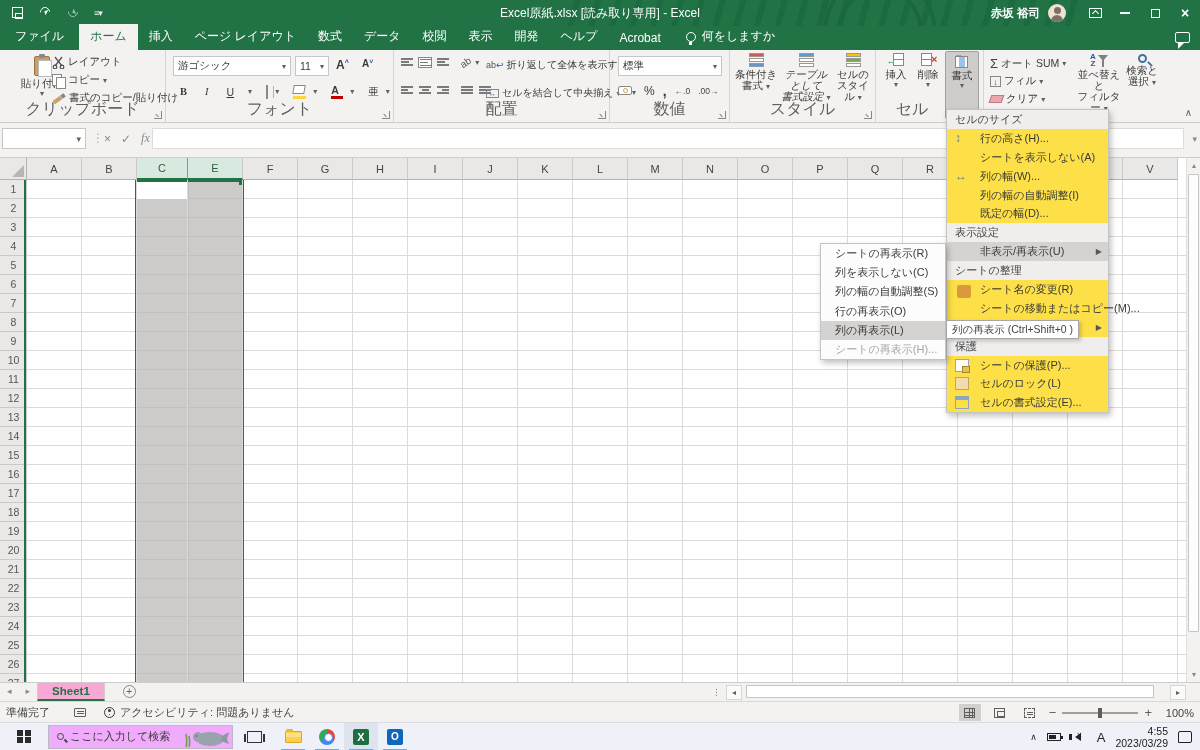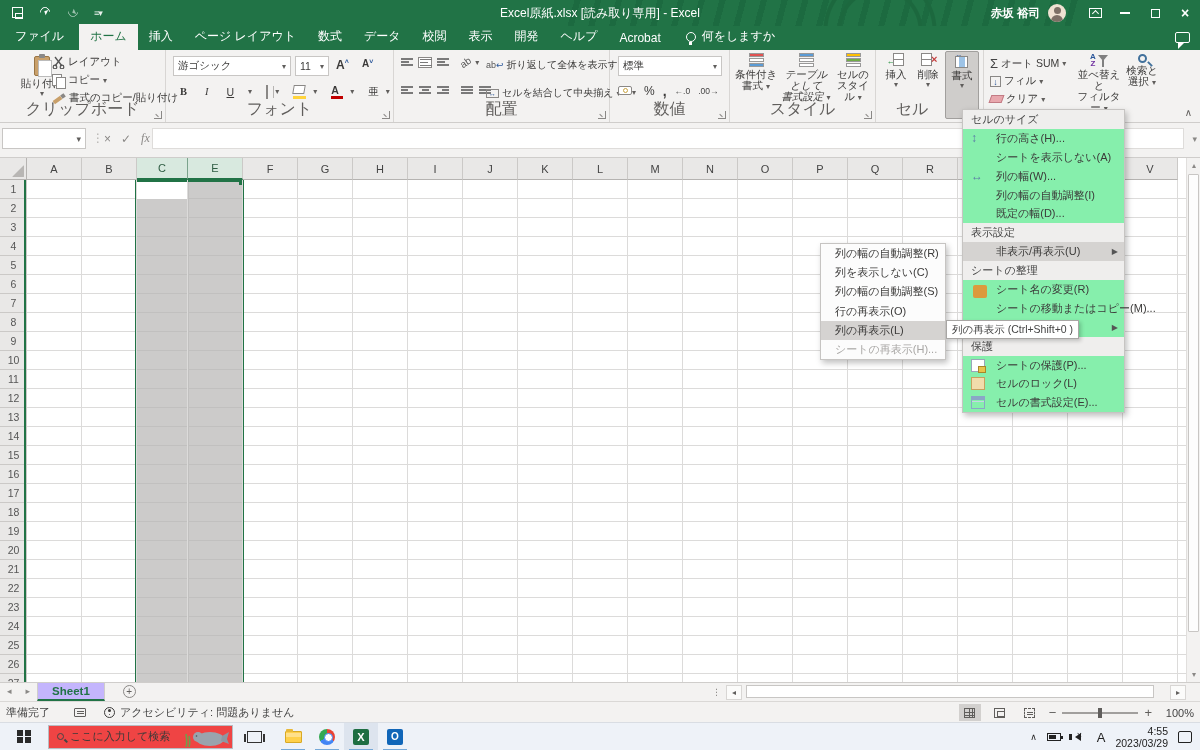--- a/index.html
+++ b/index.html
@@ -112,21 +112,21 @@
   #selborder{position:absolute;left:108px;top:0;width:109px;bottom:-2px;border:2px solid #217346;pointer-events:none;}
   #selborder .dot{position:absolute;right:-2px;top:-2px;width:5px;height:5px;background:#217346;}
   
   #vscroll{position:absolute;right:0;top:0;width:14px;bottom:0;background:#f3f2f1;border-left:1px solid #e1dfdd;}
   .sbtn{width:14px;height:15px;color:#8a8886;font-size:8px;display:flex;align-items:center;justify-content:center;cursor:pointer;}
   #vthumb{position:absolute;left:1px;top:16px;width:11px;height:458px;background:#fdfdfd;border:1px solid #c8c6c4;border-radius:1px;cursor:pointer;}
   #vscroll .down{position:absolute;bottom:0;}
   
   #tabsrow{position:relative;height:19px;background:#f3f2f1;border-top:1px solid #cfcdcb;font-size:11.5px;display:flex;align-items:stretch;}
   .nav-ar{color:#8a8886;font-size:9px;padding:3px 7px;cursor:pointer;}
-  #sheettab{background:#c4b5fd;color:#217346;font-weight:bold;padding:2px 14px;border-right:1px solid #cfcdcb;border-left:1px solid #cfcdcb;border-bottom:2px solid #217346;cursor:pointer;}
+  #sheettab{background:#f9a8d4;color:#217346;font-weight:bold;padding:2px 14px;border-right:1px solid #cfcdcb;border-left:1px solid #cfcdcb;border-bottom:2px solid #217346;cursor:pointer;}
   .addsheet{width:13px;height:13px;border:1px solid #8a8886;border-radius:50%;color:#605e5c;font-size:10px;line-height:11px;text-align:center;margin:2px 0 0 18px;cursor:pointer;}
   #hscroll{position:absolute;left:712px;right:14px;top:1px;height:16px;display:flex;align-items:center;}
   .hdots{color:#8a8886;font-size:9px;letter-spacing:1px;margin-right:4px;}
   .hbtn{color:#605e5c;font-size:8px;padding:2px 5px;border:1px solid #d8d6d4;background:#fbfbfa;cursor:pointer;}
   #htrack{flex:1;height:14px;background:#f3f2f1;position:relative;margin:0 2px;}
   #hthumb{position:absolute;left:2px;top:0px;height:13px;width:408px;background:#fff;border:1px solid #c8c6c4;cursor:pointer;}
   
   #statusbar{position:relative;height:21px;background:#f3f2f1;border-top:1px solid #dad8d6;font-size:11px;color:#444;display:flex;align-items:center;}
   #statusbar .mode{margin-left:6px;width:60px;}
   .kbd-ic{width:12px;height:9px;border:1px solid #605e5c;border-radius:1px;position:relative;margin:0 18px 0 8px;}
@@ -148,21 +148,21 @@
   #zoomer{display:flex;align-items:center;gap:6px;}
   #ztrack{width:76px;height:2px;background:#a19f9d;position:relative;}
   #zthumb{position:absolute;left:36px;top:-4px;width:4px;height:10px;background:#605e5c;cursor:pointer;}
   .zsign{font-size:13px;color:#605e5c;cursor:pointer;line-height:10px;}
   #zoomlabel{width:36px;text-align:right;}
   
   #taskbar{position:relative;height:28px;background:#eef2f8;border-top:1px solid #d9dde3;display:flex;align-items:center;}
   .tb-btn{height:28px;display:flex;align-items:center;justify-content:center;cursor:pointer;position:relative;}
   .win-logo{width:14px;height:14px;display:grid;grid-template-columns:6.4px 6.4px;grid-template-rows:6.4px 6.4px;gap:1.2px;margin:0 17px;}
   .win-logo i{background:#2a2a2a;}
-  #tb-search{width:185px;height:24px;background:#ef4444;border:1px solid #b8bcc2;display:flex;align-items:center;padding:0 4px;font-size:11px;color:#555;position:relative;cursor:text;}
+  #tb-search{width:185px;height:24px;background:#f0abfc;border:1px solid #b8bcc2;display:flex;align-items:center;padding:0 4px;font-size:11px;color:#555;position:relative;cursor:text;}
   .sm-mag{width:7px;height:7px;border:1.6px solid #444;border-radius:50%;position:relative;margin:0 6px 0 4px;flex:none;}
   .sm-mag:after{content:"";position:absolute;left:6px;top:6px;width:4px;height:1.6px;background:#444;transform:rotate(45deg);}
   #manatee{position:absolute;right:2px;top:2px;}
   .tv-ic{width:15px;height:12px;border:1.4px solid #333;position:relative;margin:0 14px;}
   .tv-ic:before{content:"";position:absolute;left:-4px;top:2px;width:2px;height:8px;background:#333;}
   .tv-ic:after{content:"";position:absolute;right:-4px;top:2px;width:2px;height:8px;background:#333;}
   .app{width:34px;}
   .app .under{position:absolute;bottom:0;left:5px;right:5px;height:2px;background:#76a9d8;}
   .folder-ic{width:17px;height:12px;background:#ffd04a;border-radius:1px;position:relative;border:1px solid #d8a926;}
   .folder-ic:before{content:"";position:absolute;left:0;top:-3px;width:7px;height:3px;background:#e8b93a;border-radius:1px 1px 0 0;}
@@ -175,21 +175,21 @@
   #tray{position:absolute;right:0;top:0;height:28px;display:flex;align-items:center;gap:10px;padding-right:8px;font-size:11px;color:#222;}
   .batt{width:14px;height:8px;border:1.2px solid #222;position:relative;}
   .batt:before{content:"";position:absolute;right:-3px;top:1.5px;width:1.6px;height:3px;background:#222;}
   .batt:after{content:"";position:absolute;left:1px;top:1px;width:7px;height:4px;background:#222;}
   .spk{width:0;height:0;border:4px solid transparent;border-right:6px solid #222;position:relative;margin-right:6px;}
   .spk:before{content:"";position:absolute;left:-6px;top:-3px;width:3px;height:6px;background:#222;}
   .spk:after{content:"×";position:absolute;left:2px;top:-7px;font-size:9px;color:#222;}
   #clock{text-align:right;font-size:10.5px;line-height:12px;}
   .notif{width:14px;height:12px;border:1.3px solid #222;border-radius:2px 2px 2px 0;position:relative;}
   
-  #fmt-menu{position:absolute;left:946px;top:109px;width:163px;background:#86efac;border:1px solid #c6c4c2;box-shadow:2px 3px 6px rgba(0,0,0,.25);z-index:40;font-size:11px;color:#3b3a39;margin-left:16px;}
+  #fmt-menu{position:absolute;left:946px;top:109px;width:163px;background:#fde047;border:1px solid #c6c4c2;box-shadow:2px 3px 6px rgba(0,0,0,.25);z-index:40;font-size:11px;color:#3b3a39;}
   .mh{height:18.9px;background:#efeeed;display:flex;align-items:center;padding-left:8px;color:#444;}
   .mi{height:18.9px;display:flex;align-items:center;padding-left:33px;position:relative;cursor:pointer;white-space:nowrap;}
   .mi.hl{background:#d5d3d1;}
   .mi .micon{position:absolute;left:8px;top:3px;width:14px;height:13px;}
   .mi .sub{position:absolute;right:6px;font-size:8px;color:#555;}
   .mic-rh{color:#5b7da6;font-size:12px;line-height:13px;}
   .mic-cw{color:#5b7da6;font-size:12px;line-height:13px;}
   .mic-ren{width:8px;height:8px;background:#dc9a3c;border-radius:2px;margin:2px;}
   .mic-prot{width:12px;height:11px;border:1px solid #9aa6b8;background:#fff;position:relative;}
   .mic-prot:after{content:"";position:absolute;right:-2px;bottom:-2px;width:6px;height:5px;background:#e8c34a;border:1px solid #a8862a;}
@@ -738,20 +738,20 @@
     <div class="mi">
       <span class="micon mic-lock"></span>
       <span>セルのロック(L)</span>
     </div>
     <div class="mi">
       <span class="micon mic-cf"></span>
       <span>セルの書式設定(E)...</span>
     </div>
   </div>
 <div id="hide-submenu">
-    <div class="smi">列の幅の自動調整(R)</div>
+    <div class="smi">シートの再表示(R)</div>
     <div class="smi">列を表示しない(C)</div>
     <div class="smi">列の幅の自動調整(S)</div>
     <div class="smi">行の再表示(O)</div>
     <div class="smi hl">列の再表示(L)</div>
     <div class="smi dis">シートの再表示(H)...</div>
   </div>
 <div id="tooltip">列の再表示 (Ctrl+Shift+0 )</div>
 
 </body></html>

